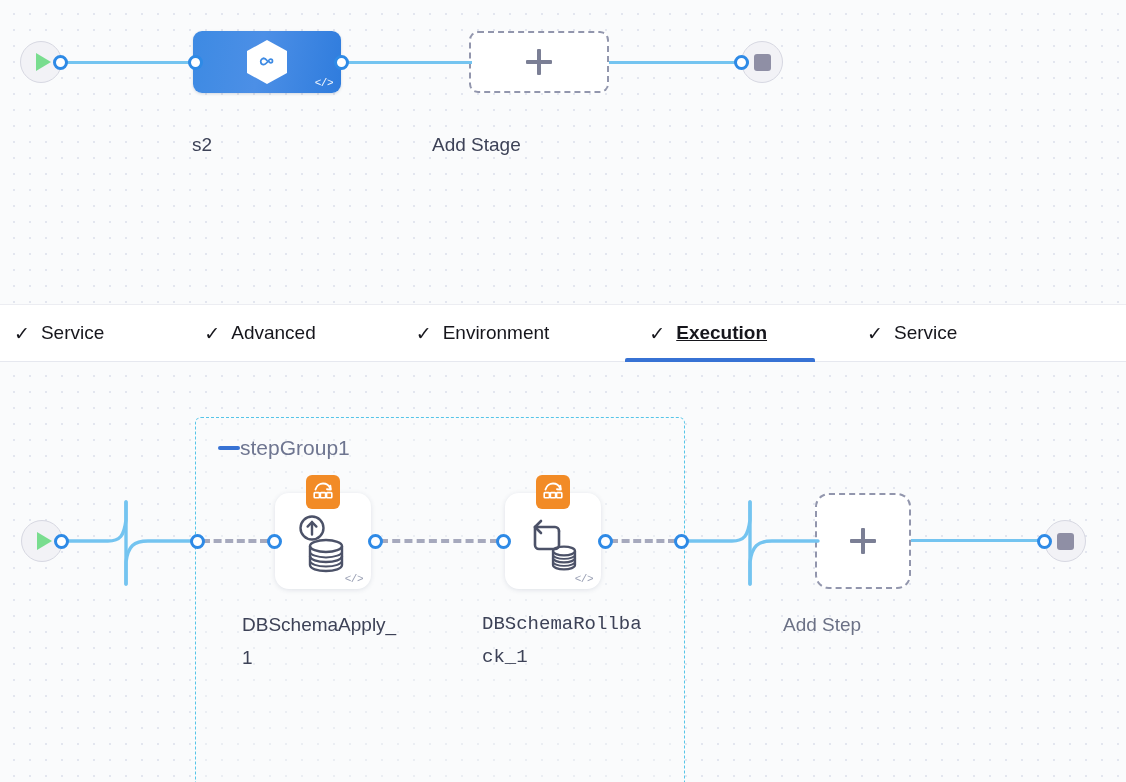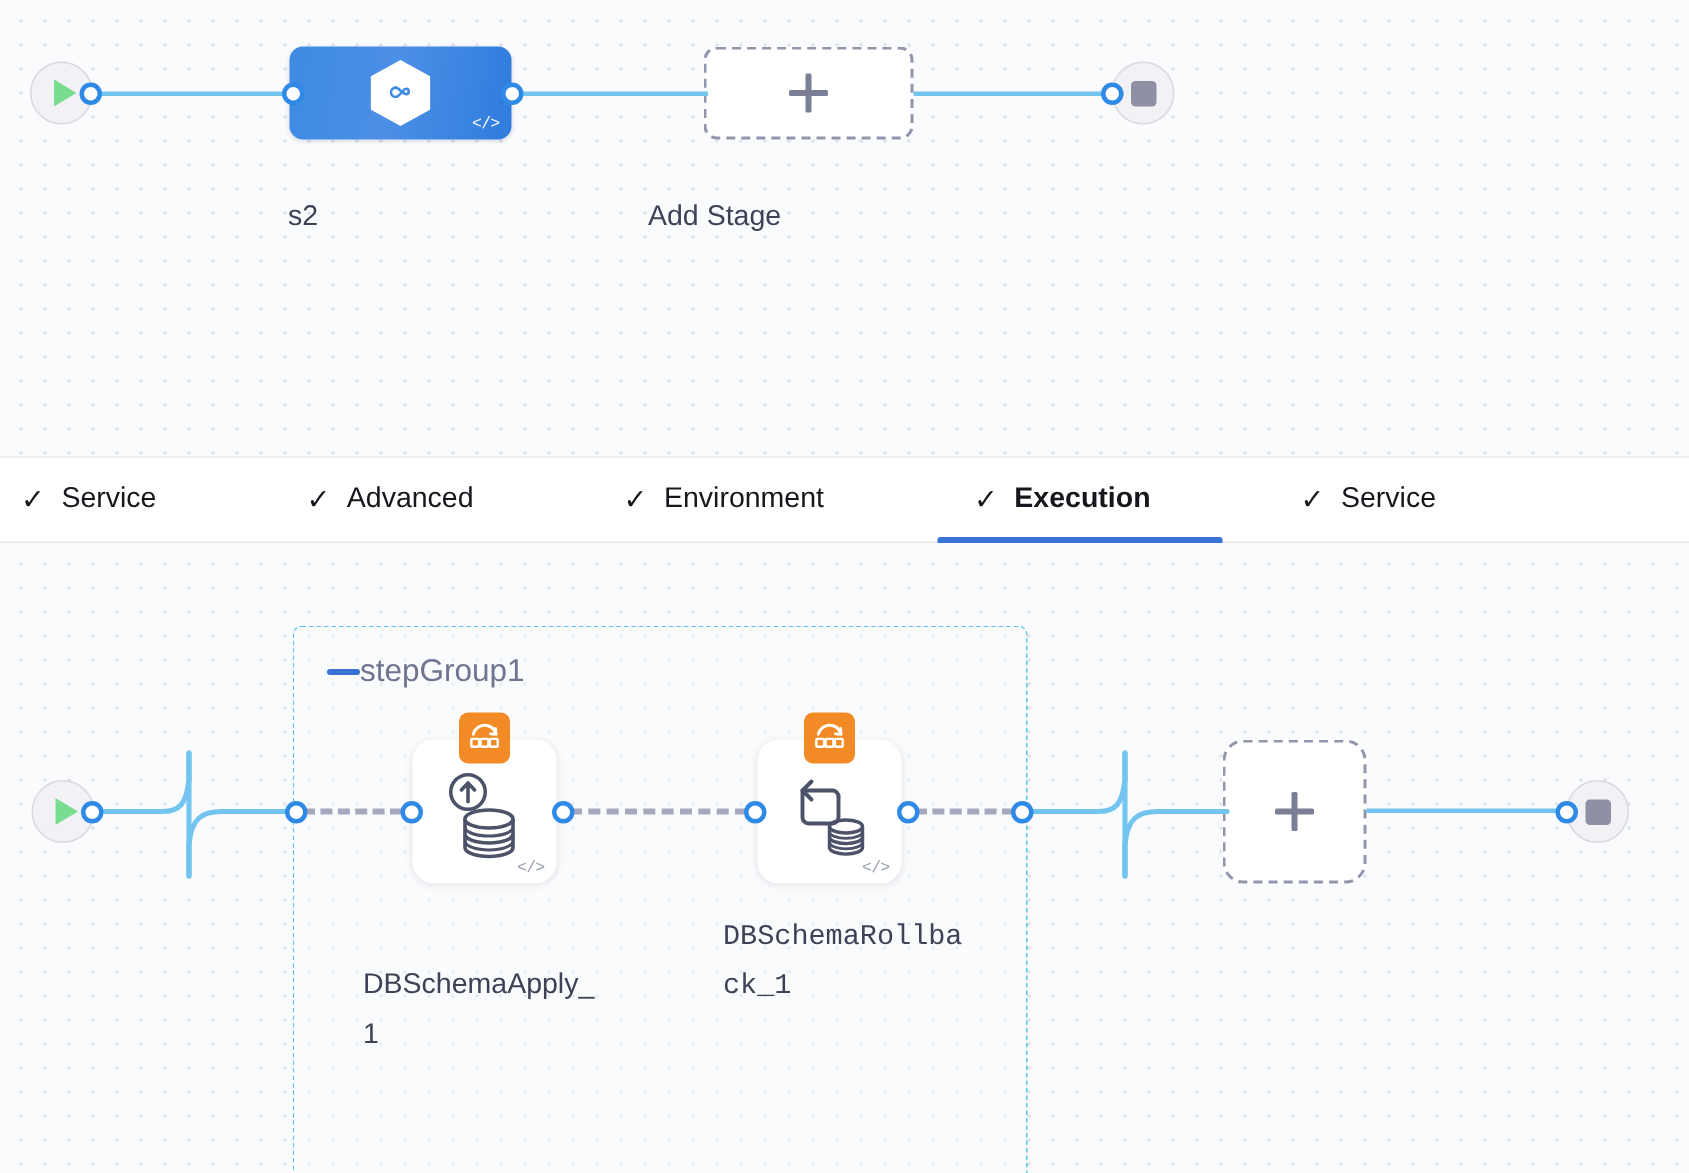--- a/index.html
+++ b/index.html
@@ -59,21 +59,21 @@
     user-select: none;
     white-space: nowrap;
   }
   .tab:last-child { margin-right: 0; }
   .tab .tick {
     font-size: 19px;
     line-height: 1;
     color: #16161c;
     font-weight: 400;
   }
-  .tab.active .tab-label { font-weight: bold; }
+  .tab.active .tab-label { font-weight: bold; text-decoration: underline; }
   .tab.active .underline {
     position: absolute;
     left: -24px;
     right: -24px;
     bottom: -1px;
     height: 4px;
     background: #3772d4;
     border-radius: 2px 2px 0 0;
   }
   .tab .underline { display: none; }
@@ -421,17 +421,18 @@
 
     <div class="link" style="left:911px; top:177px; width:132px;"></div>
 
     <div class="port" style="left:1037px; top:172px;"></div>
     <div class="node" style="left:1044px; top:158px;">
       <div class="terminal">
         <div class="stop-sq"></div>
       </div>
     </div>
 
-    <div class="caption" style="left:242px; top:246px; width:162px;margin-top:32px;">DBSchemaApply_1</div>
+    <div class="caption" style="left:242px; top:246px; width:162px;">DBSchemaApply_1</div>
     <div class="caption" style="left:482px; top:246px; width:162px;font-family:Liberation Mono, monospace;">DBSchemaRollback_1</div>
+    <div class="caption muted" style="left:783px; top:246px; width:160px;">Add Step</div>
   </div>
 
 </div>
 
 </body></html>

